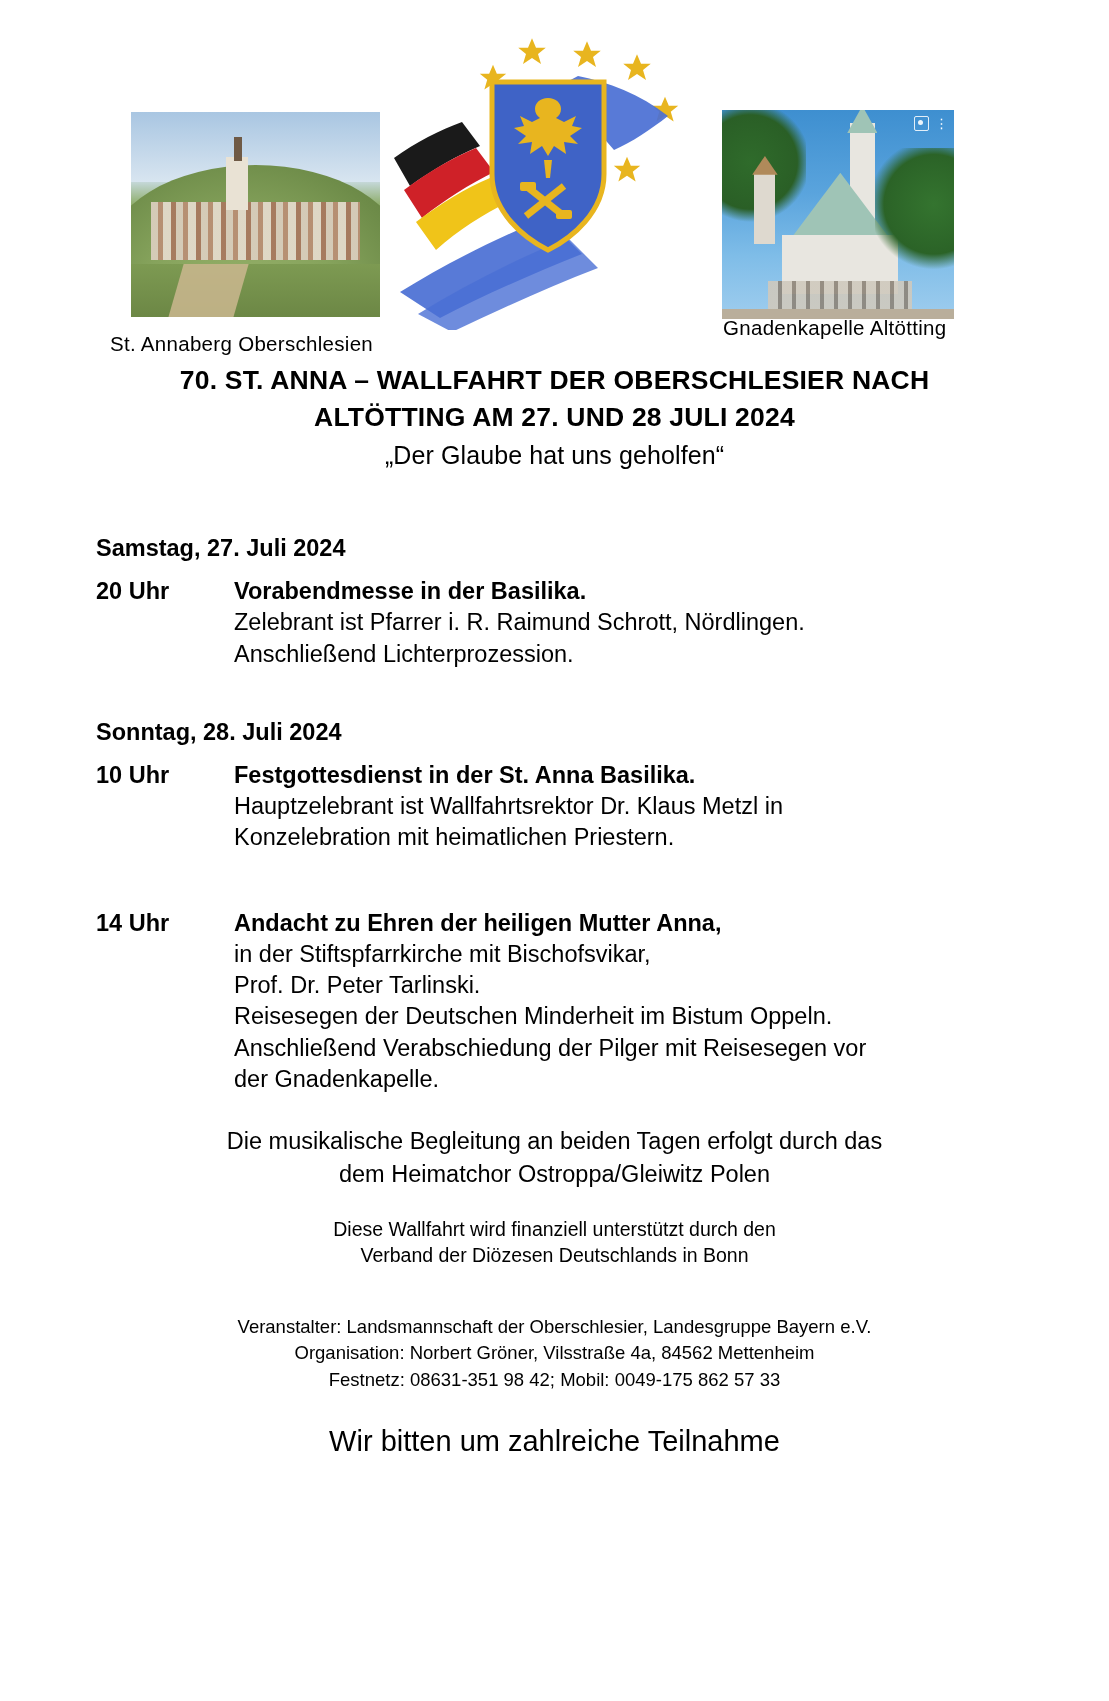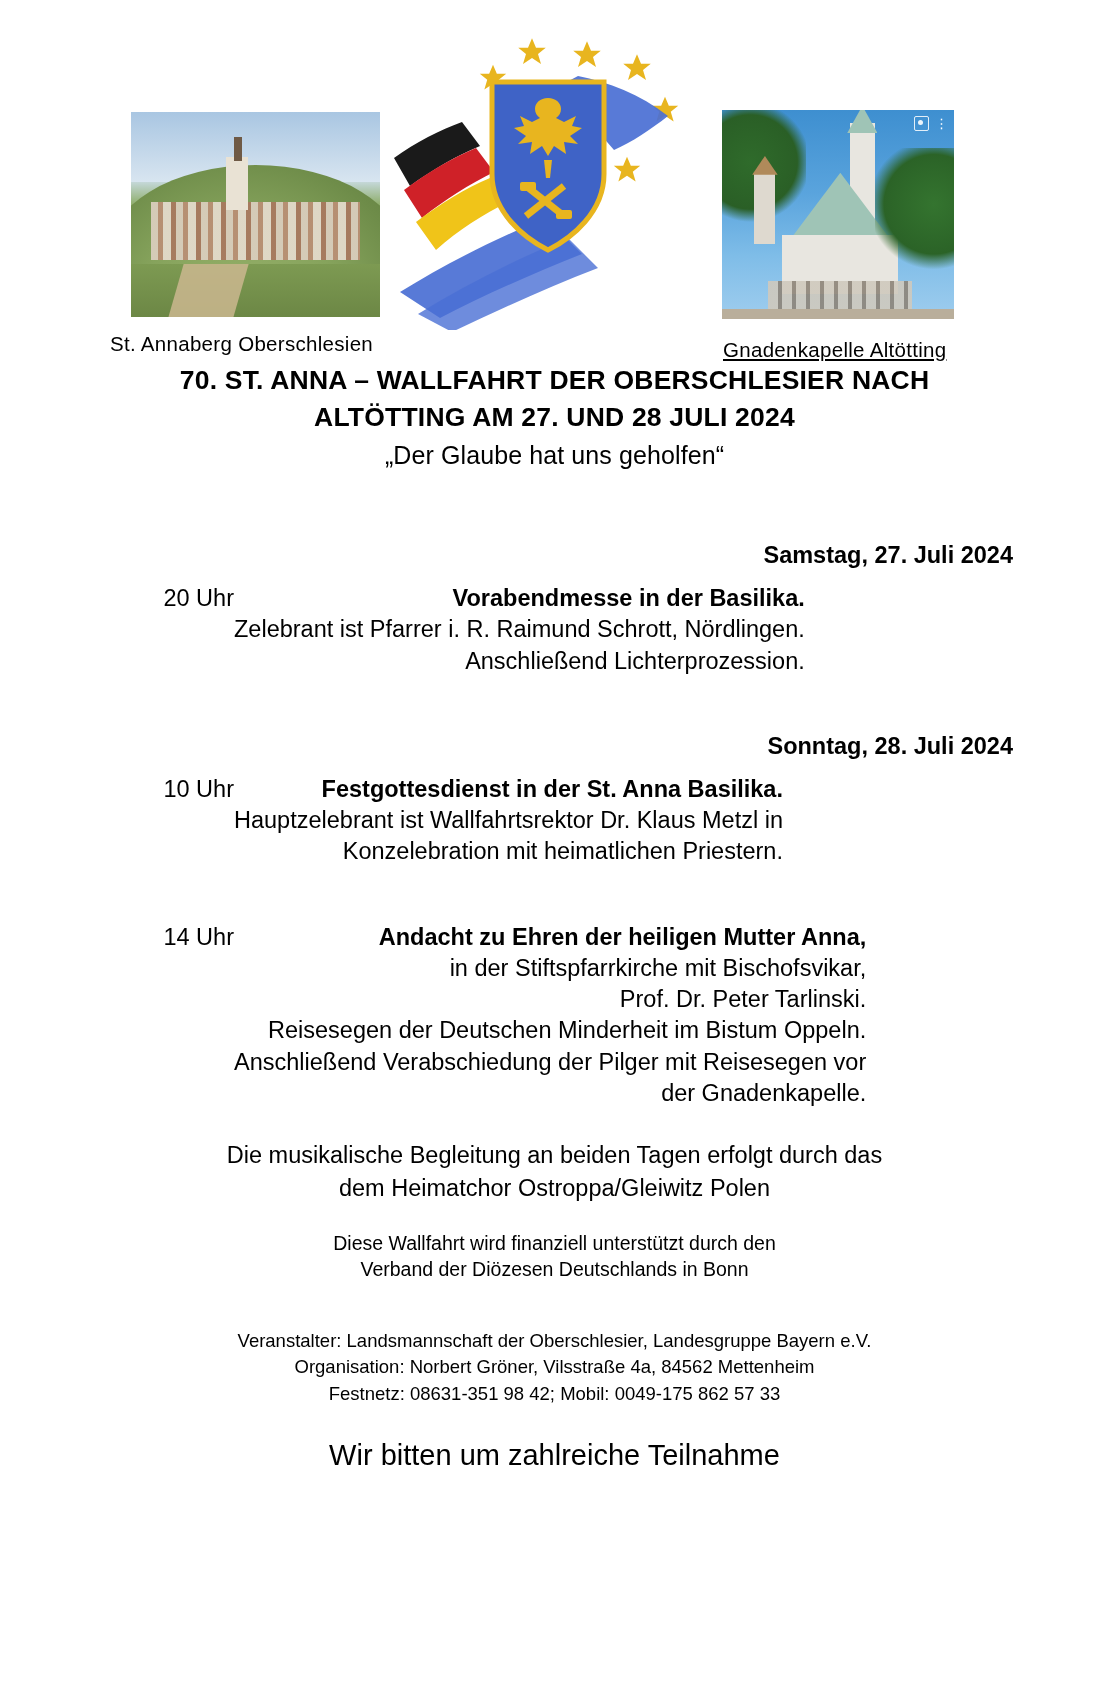--- a/index.html
+++ b/index.html
@@ -153,21 +153,21 @@
   }
 
   .caption {
     position: absolute;
     font-size: 20.5px;
     color: #000000;
     letter-spacing: .3px;
     white-space: nowrap;
   }
   .caption.left { left: 110px; top: 310px; }
-  .caption.right { left: 723px; top: 316px; text-decoration: underline; }
+  .caption.right { left: 723px; top: 294px; }
 
   
   .emblem {
     position: absolute;
     left: 382px;
     top: 8px;
     width: 330px;
     height: 300px;
   }
   .emblem svg { display: block; }
@@ -187,33 +187,33 @@
     margin: 0;
     letter-spacing: .2px;
   }
   .motto {
     text-align: center;
     font-size: 25px;
     margin-top: 6px;
     letter-spacing: .1px;
   }
 
-  .daygroup { margin-top: 12px; text-align: right; }
+  .daygroup { margin-top: 5px; }
   .dayhead {
     font-size: 23.5px;
     font-weight: bold;
     margin: 0;
   }
   .entry {
     display: flex;
     margin-top: 14px;
   }
   .entry .time {
     font-size: 23.5px;
-    font-weight: normal;
+    font-weight: bold;
     width: 138px;
     flex: 0 0 138px;
     line-height: 1.33;
   }
   .entry .body {
     font-size: 23.5px;
     line-height: 1.33;
   }
   .entry .body .strong { font-weight: bold; }
   .entry .body div { white-space: nowrap; }

